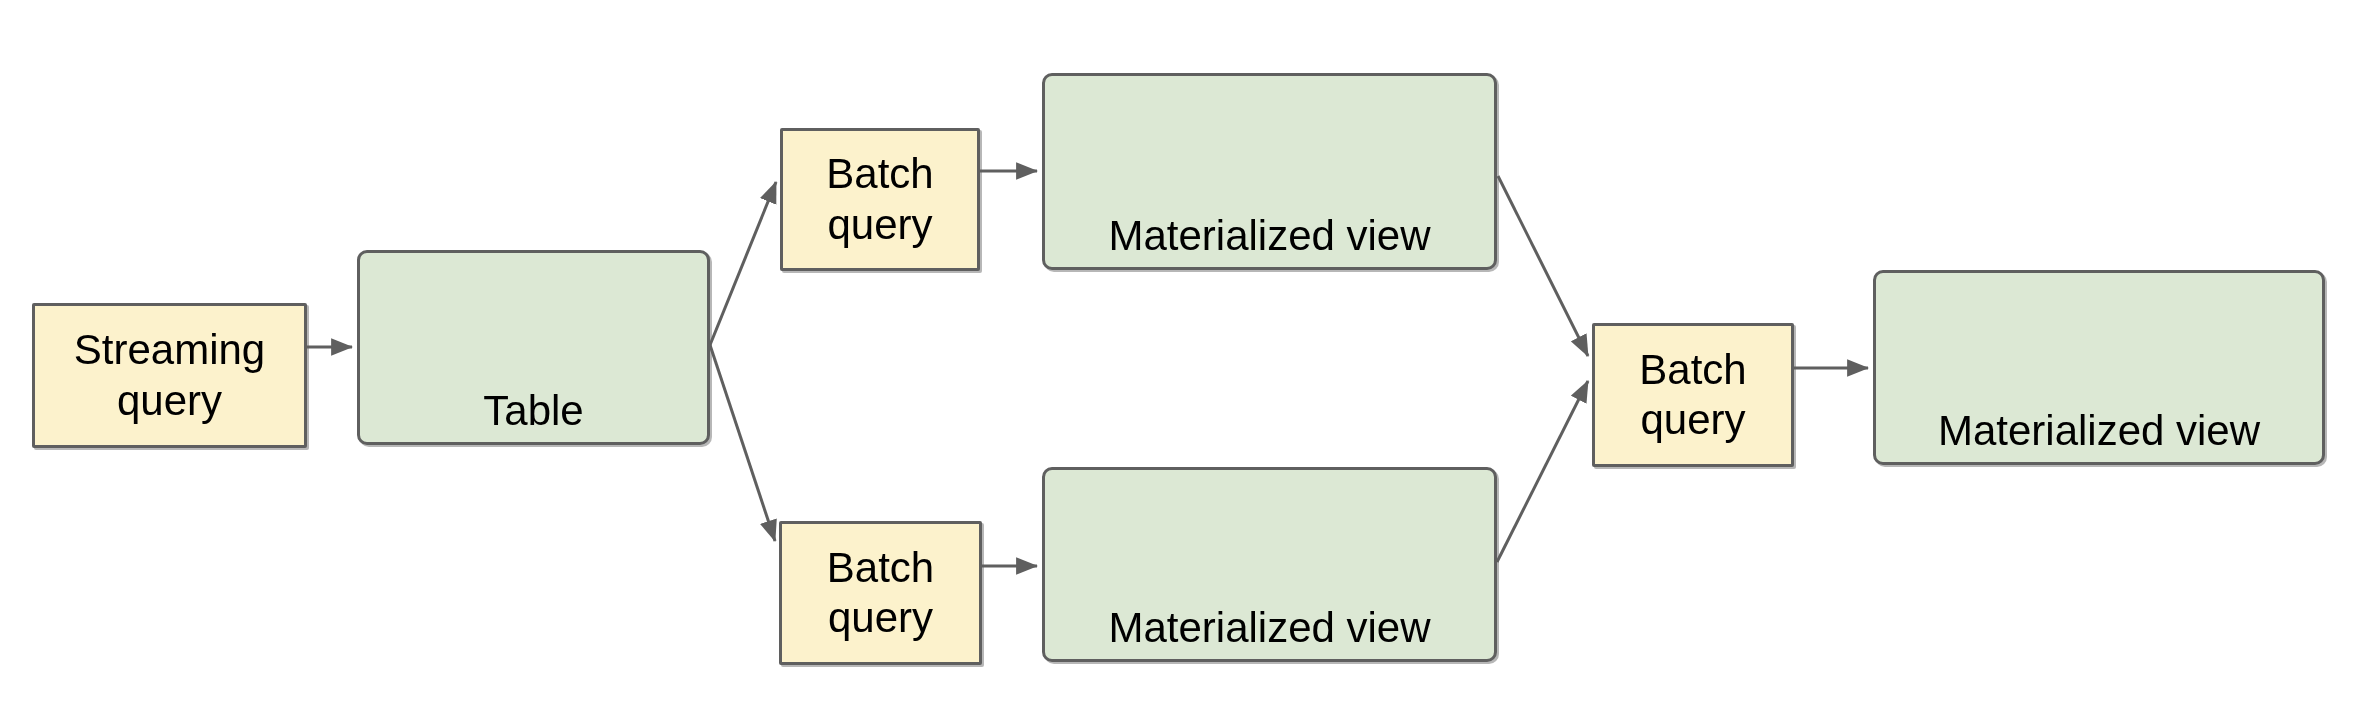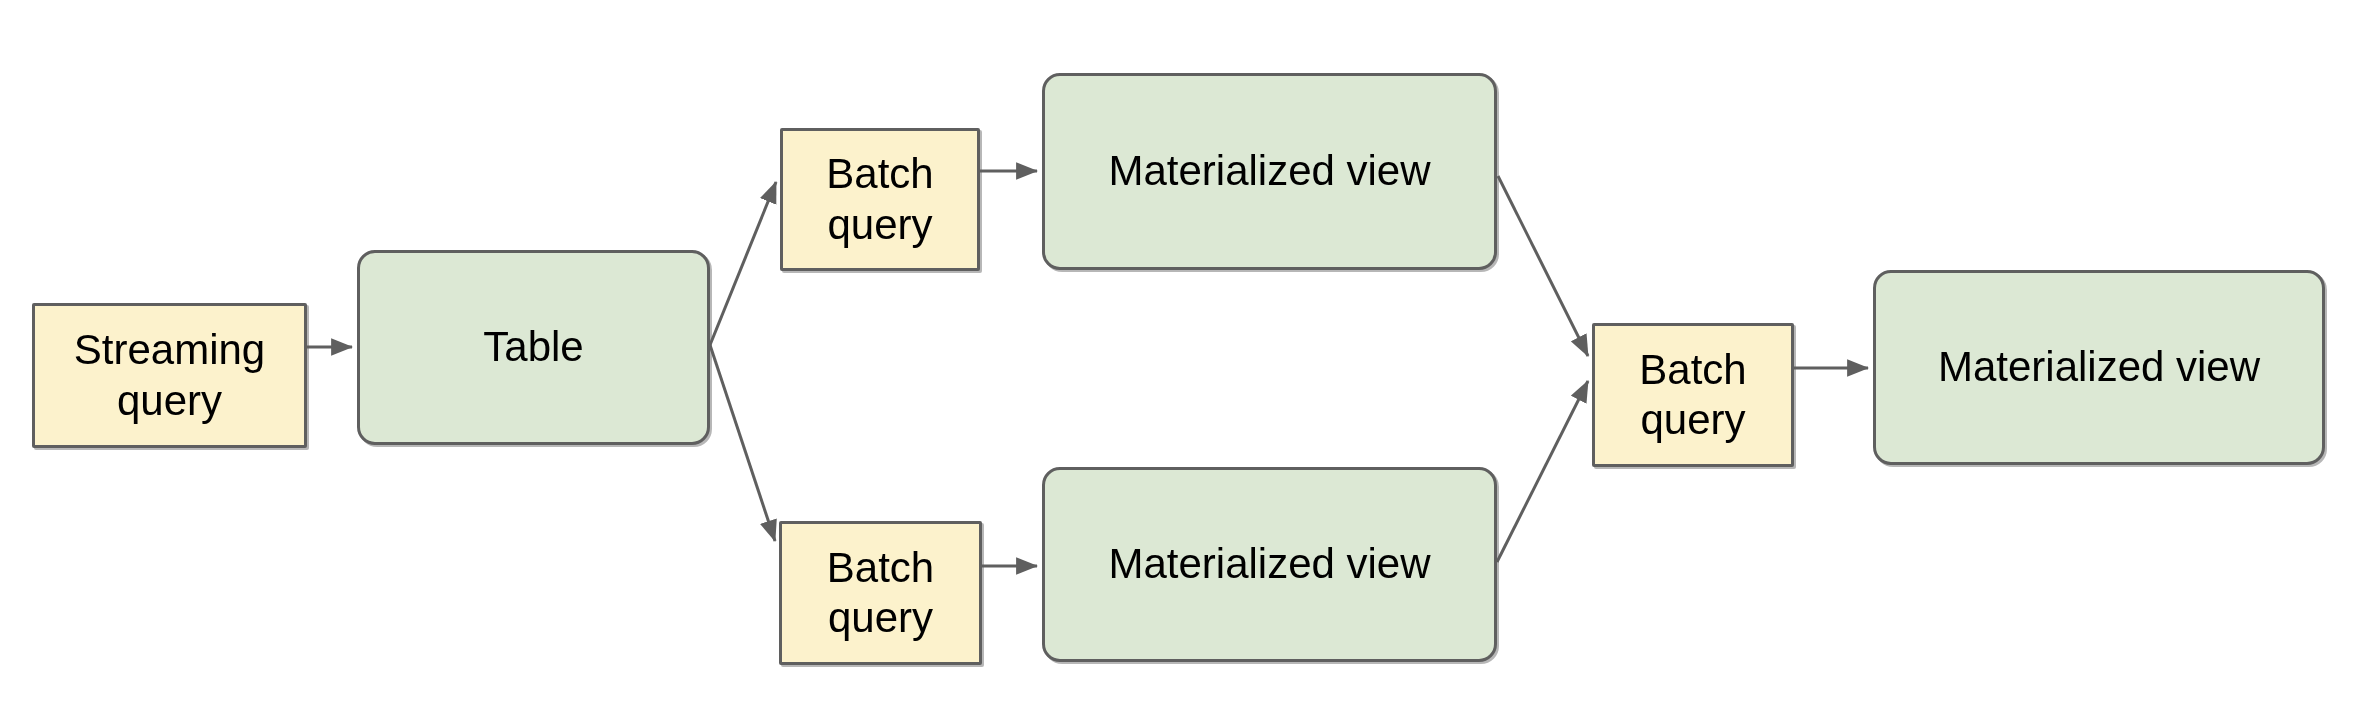--- a/index.html
+++ b/index.html
@@ -37,21 +37,22 @@
     padding: 6px 10px;
     box-shadow: 2px 2px 0 0 rgba(95, 95, 95, 0.45);
   }
   .node.query {
     background: var(--query-fill, #fcf2cc);
     border-radius: 2px;
     margin-top: 28px;
   }
   .node.store {
     background: var(--store-fill, #dce8d4);
-    border-radius: 18px;
+    border-radius: 10px;
+    align-items: flex-end;
   }
   .node-label {
     display: block;
   }
 </style>
 </head>
 <body>
 
 <div class="canvas" style="width: 2370px; height: 720px; background: rgb(255, 255, 255);">
 

